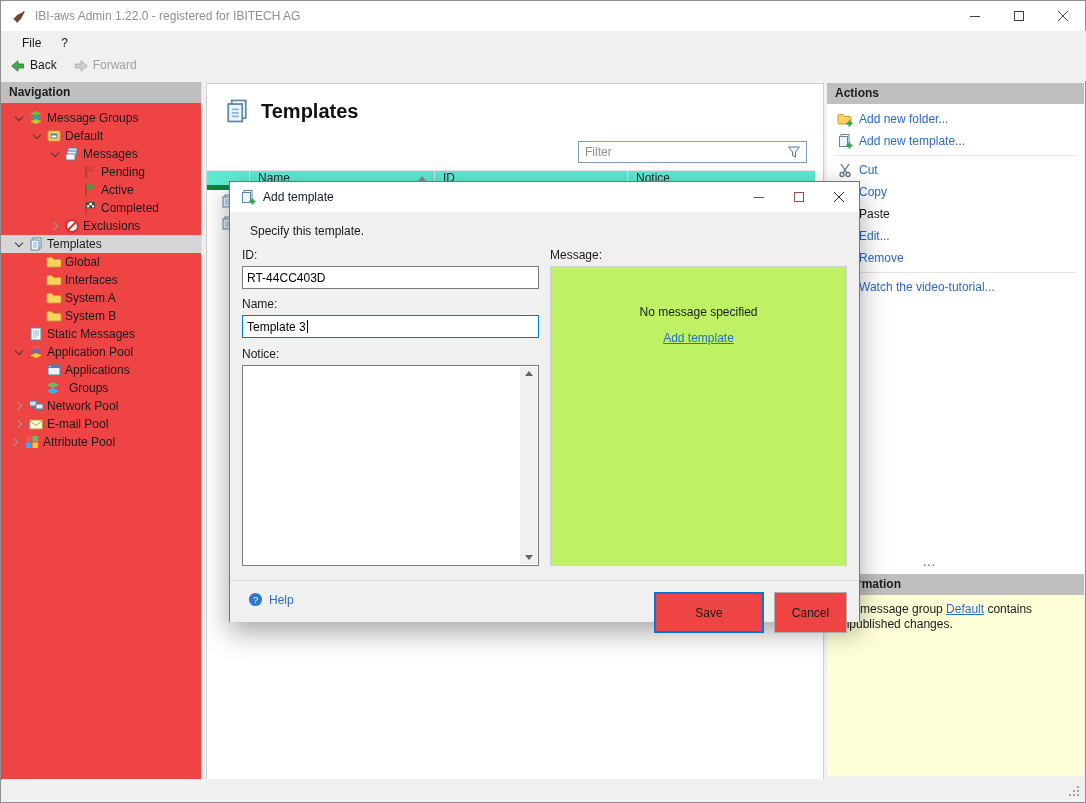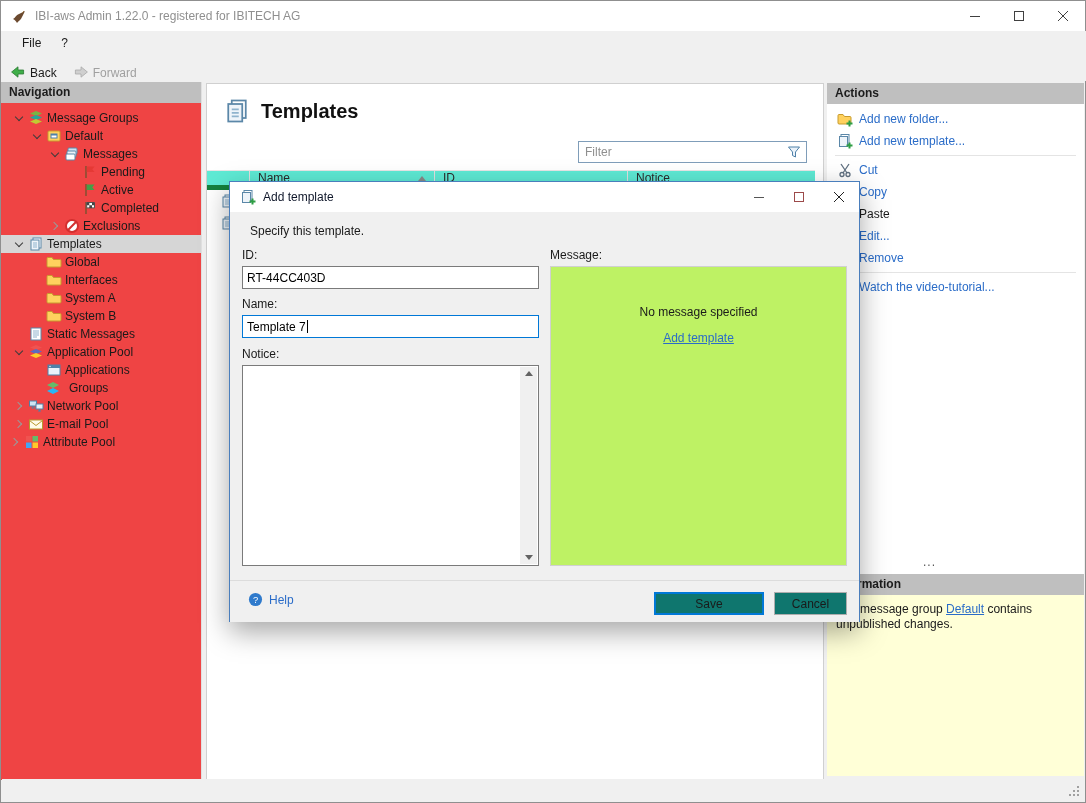--- a/index.html
+++ b/index.html
@@ -13,21 +13,21 @@
   .app-icon svg, .icon16 svg, .ticon svg, .a-icon svg { width:100%; height:100%; display:block; }
   .title-text { position:absolute; left:34px; top:0; line-height:30px; color:#8f8f8f; }
   .win-controls { position:absolute; right:0; top:0; display:flex; }
   .win-btn { width:44px; height:30px; display:flex; align-items:center; justify-content:center; }
   .win-btn svg { width:10px; height:10px; }
 
   
   .menubar { position:absolute; left:11px; top:30px; width:1084px; height:25px; background:#f0f0f0; display:flex; align-items:center; }
   .menu-item { padding:0 10px; line-height:25px; color:#1a1a1a; }
   .toolbar { position:absolute; left:1px; top:55px; width:1084px; height:25px; background:#f0f0f0; display:flex; align-items:center; }
-  .tool-btn { display:flex; align-items:flex-end; gap:4px; padding:0 8px; height:22px; color:#1a1a1a; }
+  .tool-btn { display:flex; align-items:flex-start; gap:4px; padding:0 8px; height:22px; color:#1a1a1a; }
   .tool-btn.disabled { color:#a0a0a0; }
   .tool-icon { width:16px; height:16px; display:inline-block; }
   .tool-icon svg { width:100%; height:100%; display:block; }
 
   
   .panel-header { height:21px; background:#bfbfbf; color:#1c1c1c; font-weight:700; padding-left:8px; line-height:21px; }
 
   
   .nav-panel { position:absolute; left:0; top:81px; width:201px; height:698px; background:#ef4444; border-right:1px solid #e0e0e0; }
   .tree { position:absolute; left:0; top:27px; width:100%; }
@@ -91,21 +91,21 @@
   .sb-up { width:0; height:0; border-left:4px solid transparent; border-right:4px solid transparent; border-bottom:5px solid #636363; }
   .sb-down { width:0; height:0; border-left:4px solid transparent; border-right:4px solid transparent; border-top:5px solid #636363; }
   .message-panel { position:absolute; left:320px; top:84px; width:297px; height:300px; border:1px solid #d0d0d0; background:#bef264; }
   .no-msg { position:absolute; left:0; top:38px; width:100%; text-align:center; color:#1a1a1a; }
   .add-msg { position:absolute; left:0; top:64px; width:100%; text-align:center; }
   .add-msg a { color:#2a6cc8; text-decoration:underline; }
   .dlg-footer { position:absolute; left:0; top:398px; width:100%; height:42px; border-top:1px solid #dcdcdc; background:#f0f0f0; }
   .help-link { position:absolute; left:18px; top:11px; display:flex; align-items:center; gap:6px; color:#2a6cc8; }
   .help-ic { width:15px; height:15px; display:inline-block; }
   .help-ic svg { width:100%; height:100%; display:block; }
-  .btn { position:absolute; top:11px; height:23px; display:flex; align-items:center; justify-content:center; background:#0f766e; color:#1a1a1a; }
+  .btn { position:absolute; top:11px; height:41px; display:flex; align-items:center; justify-content:center; background:#ef4444; color:#1a1a1a; }
   .btn-save { left:424px; width:110px; border:1px solid #0078d7; box-shadow:inset 0 0 0 1px #0078d7; }
   .btn-cancel { left:544px; width:73px; border:1px solid #adadad; }
 </style>
 </head>
 <body>
 
 <div class="window">
 
   <div class="titlebar">
     <span class="app-icon">
@@ -550,21 +550,21 @@
       </div>
     </div>
 
     <div class="dlg-label" style="left:20px; top:42px;">Specify this template.</div>
 
     <div class="dlg-label" style="left:12px; top:66px;">ID:</div>
     <input class="text-input" style="left: 12px; top: 84px;" value="RT-44CC403D">
 
     <div class="dlg-label" style="left:12px; top:115px;">Name:</div>
     <div class="name-input">
-      <span>Template 7</span>
+      <span>Template 3</span>
       <span class="caret"></span>
     </div>
 
     <div class="dlg-label" style="left:12px; top:165px;">Notice:</div>
     <div class="notice-box">
       <div class="vscroll">
         <span class="sb-up"></span>
         <span class="sb-down"></span>
       </div>
     </div>

